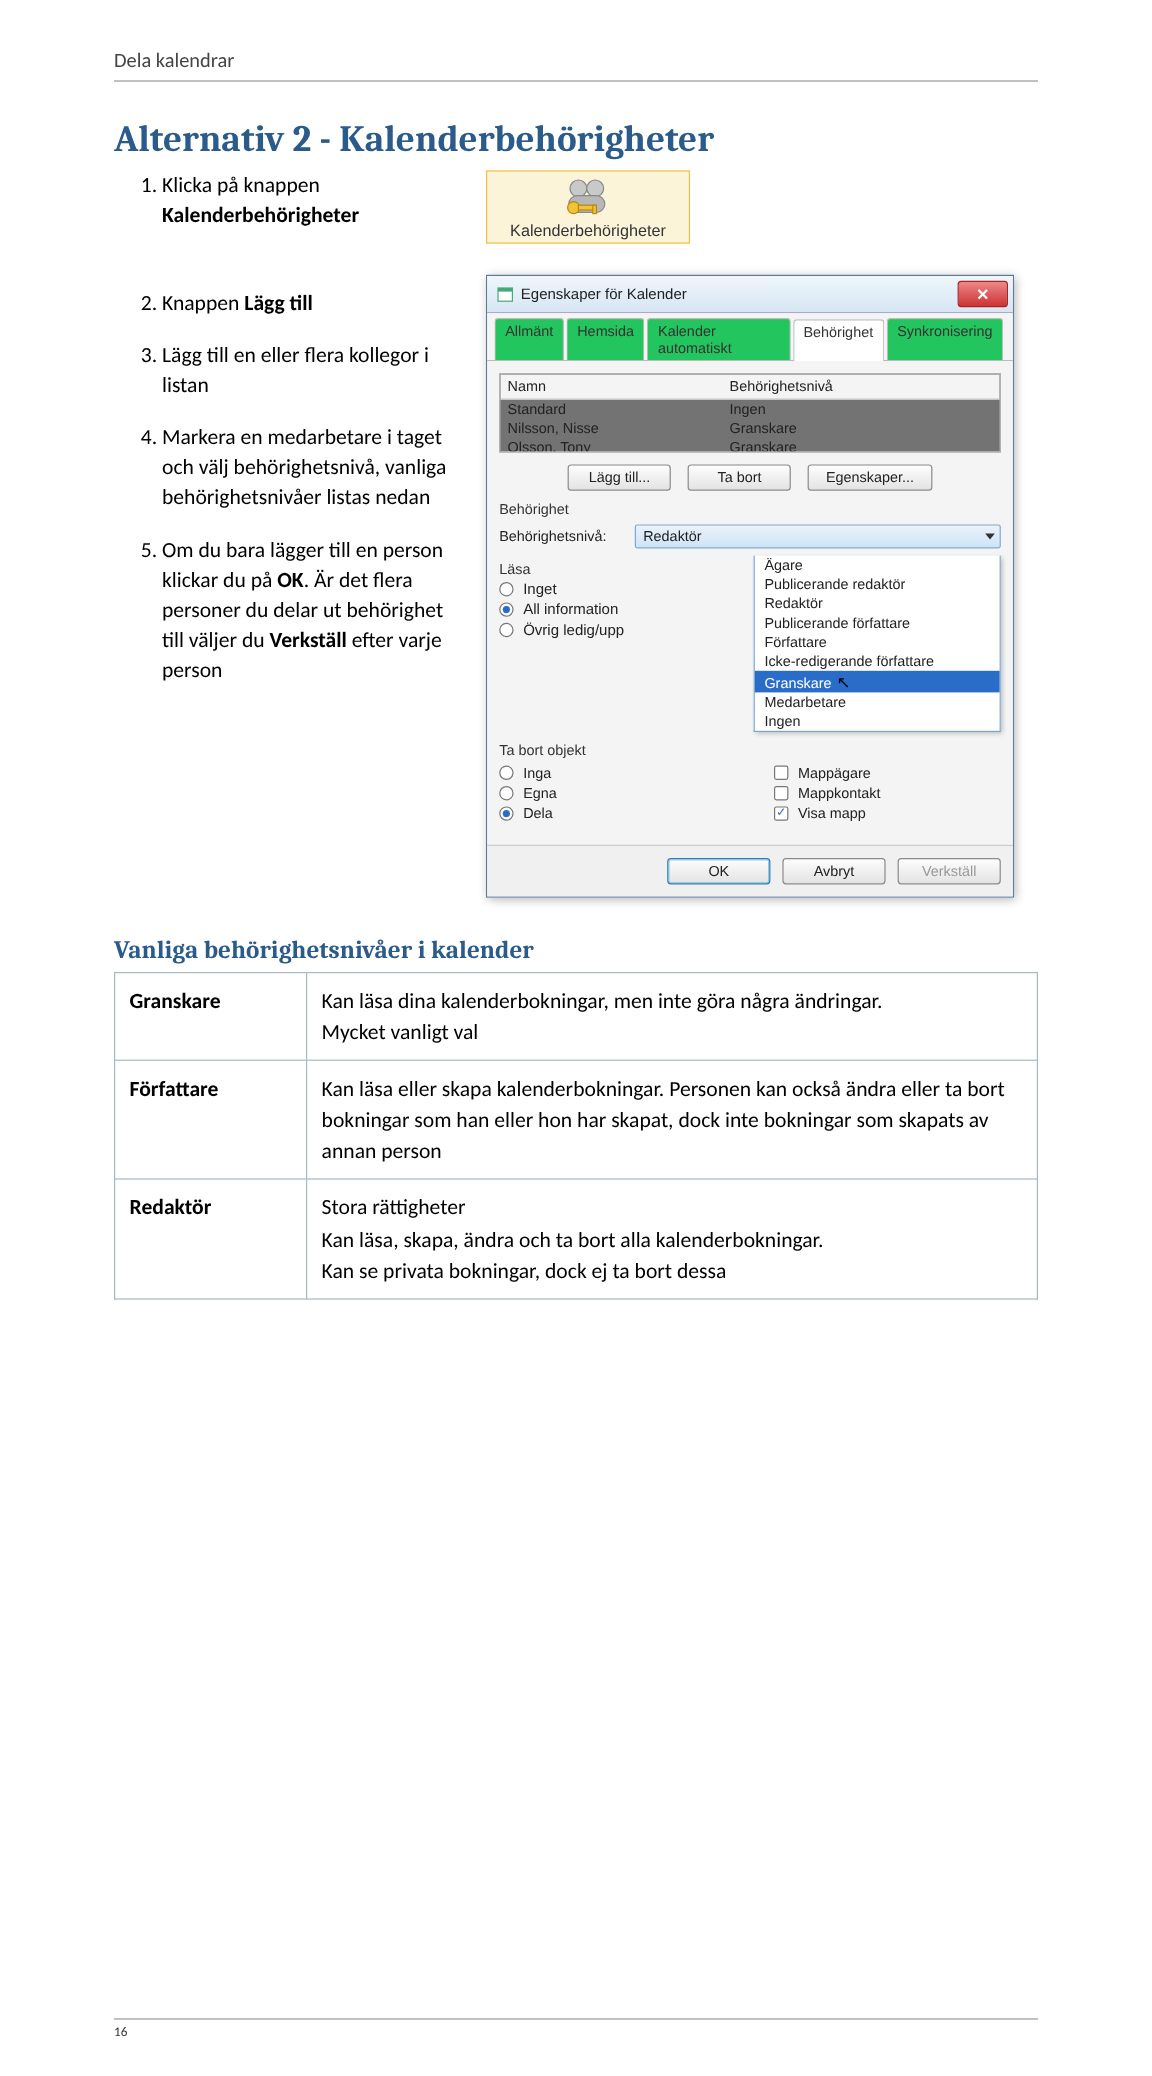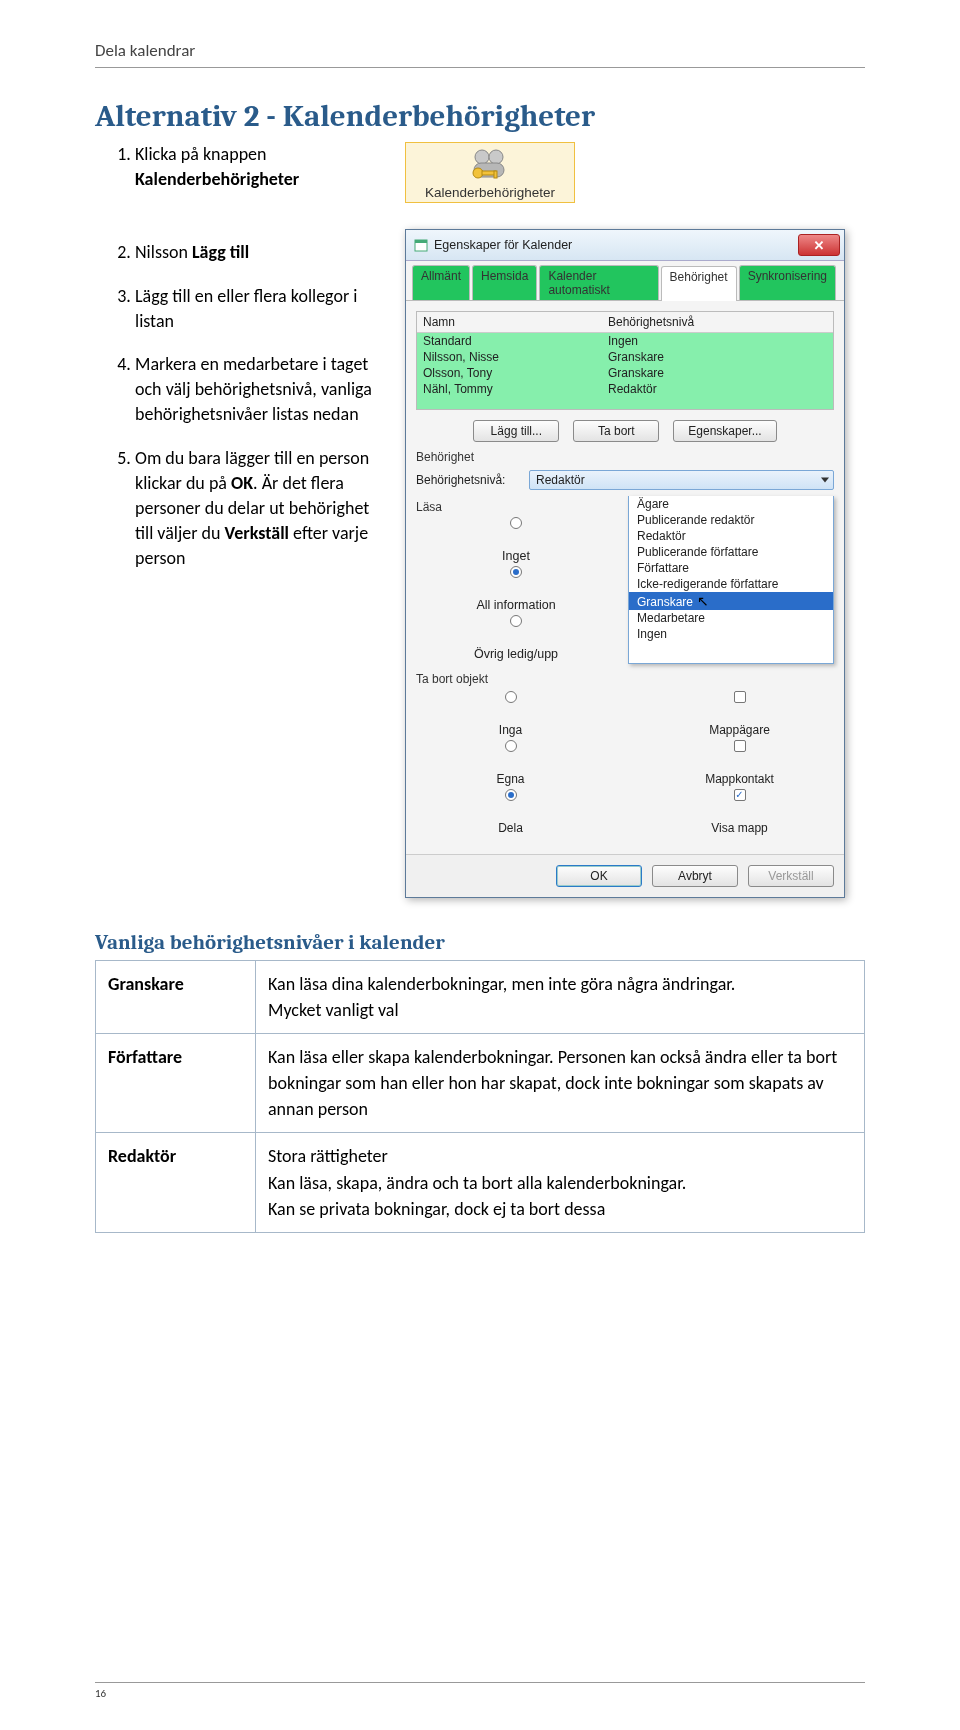--- a/index.html
+++ b/index.html
@@ -114,23 +114,23 @@
   .list-head {
     display:flex;
     font-size:12px;
     color:#222;
     padding:3px 6px;
     background:#f4f4f4;
     border-bottom:1px solid #ccc;
   }
   .list-head span:first-child { width:185px; }
   .listbox {
-    background:#86efac;
+    background:#737373;
     border:1px solid #bbb;
-    height:99px;
+    height:66px;
     overflow:hidden;
   }
   .listrow { display:flex; padding:1px 6px; font-size:12px; }
   .listrow span:first-child { width:185px; }
   .btn-row {
     display:flex;
     gap:14px;
     justify-content:center;
     margin:10px 0 8px;
   }
@@ -174,21 +174,21 @@
   .dd-item { padding:1px 8px; color:#222; }
   .dd-item.hl { background:#2a6dc9; color:#fff; }
   .radiogrid {
     display:flex;
     gap:40px;
     margin:0 0 6px 0;
     font-size:12px;
     justify-content:space-between;
   }
   .radiogrid .col { flex:1; }
-  .opt { display:flex; align-items:center; gap:20px; margin:3px 0;flex-direction:column; }
+  .opt { display:flex; align-items:center; gap:8px; margin:3px 0; }
   .radio, .chk {
     width:12px;height:12px;border:1px solid #777;background:#fff;border-radius:50%;
     display:inline-flex;align-items:center;justify-content:center;
   }
   .radio.sel::after { content:""; width:6px;height:6px;border-radius:50%;background:#2a6dc9; }
   .chk { border-radius:2px; }
   .chk.sel::after { content:"✓"; font-size:10px; color:#2a6dc9; line-height:1;}
   .grouplabel { font-size:12px; color:#333; margin:4px 0 2px; }
   .cursor { font-size:14px; color:#000; margin-left:4px;}
   .dlg-footer {
@@ -230,21 +230,21 @@
 
   <h2 class="section">Alternativ 2 - Kalenderbehörigheter</h2>
 
   <div class="cols">
     <div class="col-text">
       <ol class="steps">
         <li class="gap">
           <span>Klicka på knappen </span><span class="bold">Kalenderbehörigheter</span>
         </li>
         <li>
-          <span>Nilsson </span><span class="bold">Lägg till</span>
+          <span>Knappen </span><span class="bold">Lägg till</span>
         </li>
         <li>Lägg till en eller flera kollegor i listan</li>
         <li>Markera en medarbetare i taget och välj behörighetsnivå, vanliga behörighetsnivåer listas nedan</li>
         <li>
           <span>Om du bara lägger till en person klickar du på </span><span class="bold">OK</span><span>. Är det flera personer du delar ut behörighet till väljer du </span><span class="bold">Verkställ</span><span> efter varje person</span>
         </li>
       </ol>
     </div>
 
     <div>

